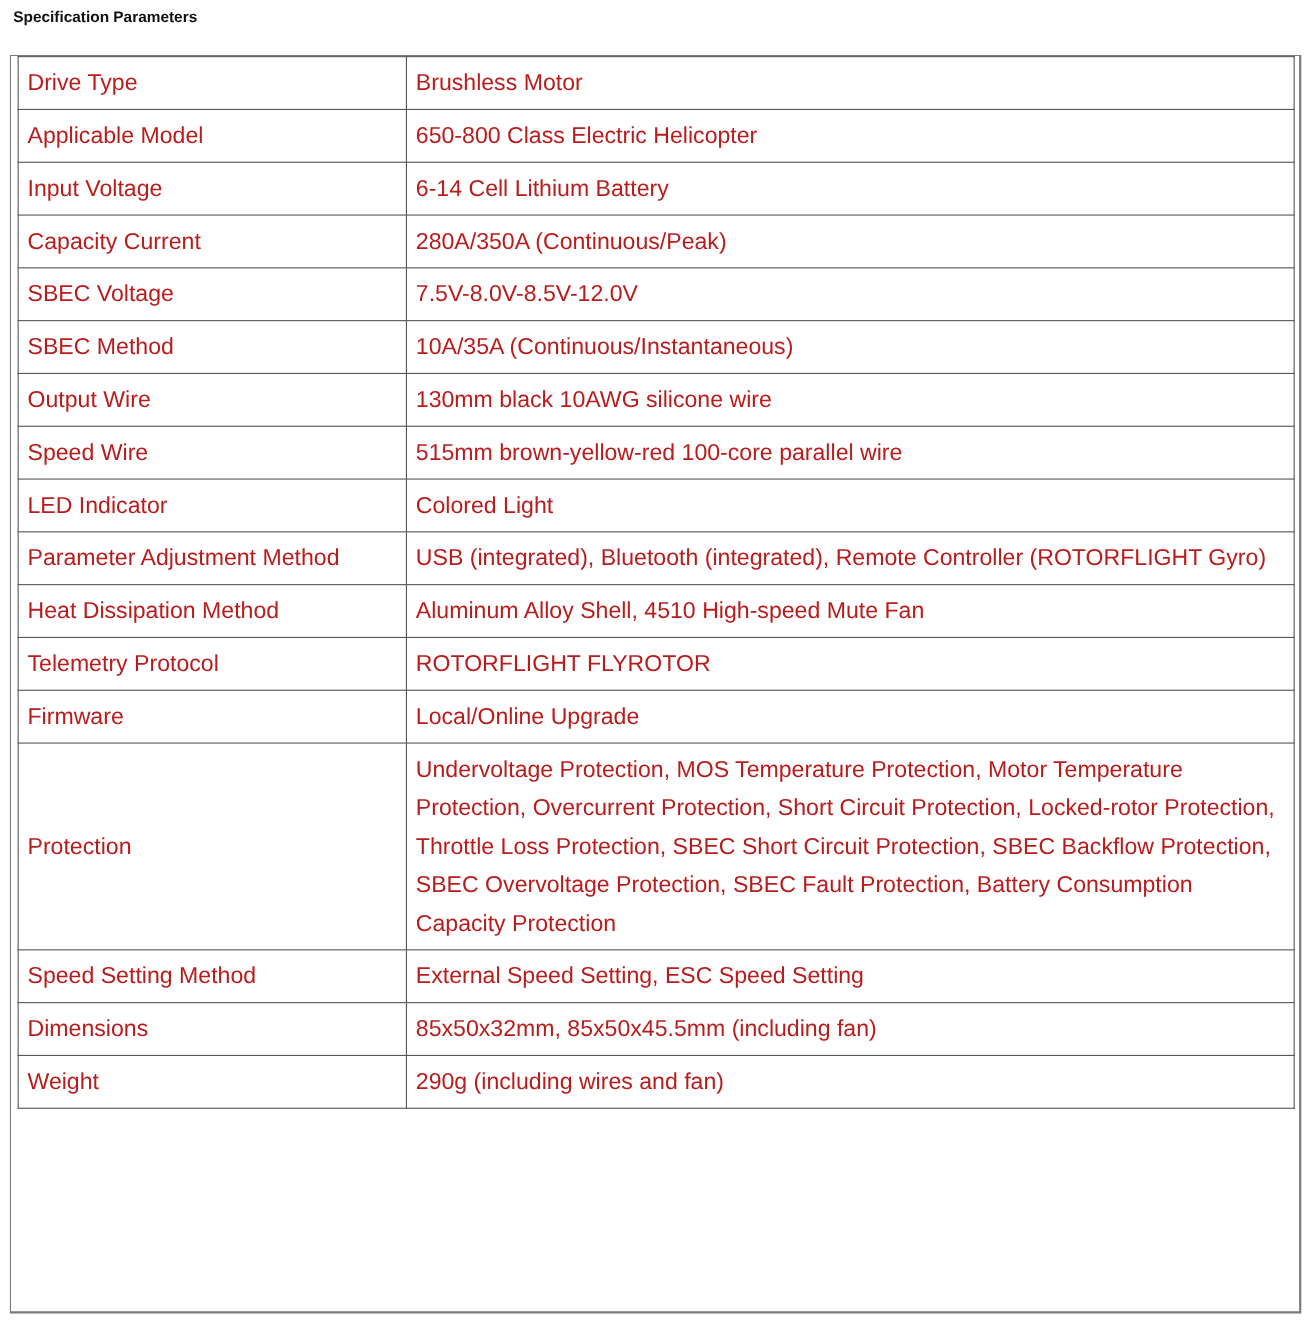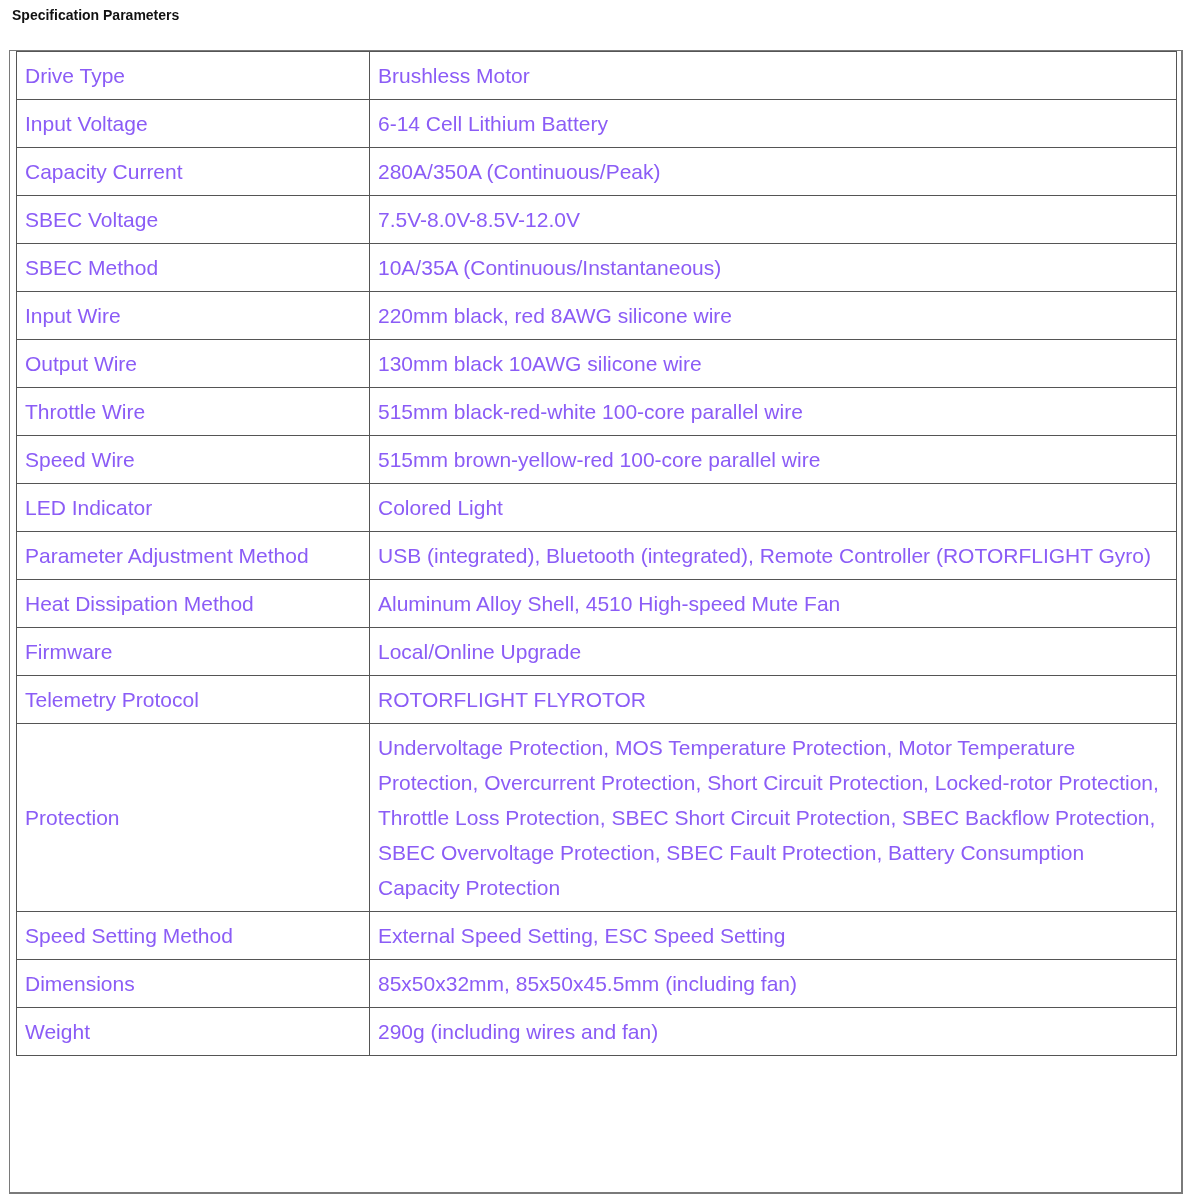--- a/index.html
+++ b/index.html
@@ -42,21 +42,21 @@
       width: 1161px;
       border-collapse: collapse;
       table-layout: fixed;
       font-size: 21px;
       line-height: 35px;
     }
     table.spec td {
       border: 1.5px solid #555555;
       padding: 6px 7px 6px 8px;
       vertical-align: middle;
-      color: #8b5cf6;
+      color: #b91c1c;
     }
     table.spec td.label {
       width: 337px;
     }
     table.spec tr {
       height: 48px;
     }
   </style>
 </head>
 <body>
@@ -65,70 +65,66 @@
 
 <div class="frame"></div>
 
 <table class="spec">
   <tbody id="spec-body">
       <tr>
         <td class="label">Drive Type</td>
         <td class="value">Brushless Motor</td>
       </tr>
       <tr>
+        <td class="label">Applicable Model</td>
+        <td class="value">650-800 Class Electric Helicopter</td>
+      </tr>
+      <tr>
         <td class="label">Input Voltage</td>
         <td class="value">6-14 Cell Lithium Battery</td>
       </tr>
       <tr>
         <td class="label">Capacity Current</td>
         <td class="value">280A/350A (Continuous/Peak)</td>
       </tr>
       <tr>
         <td class="label">SBEC Voltage</td>
         <td class="value">7.5V-8.0V-8.5V-12.0V</td>
       </tr>
       <tr>
         <td class="label">SBEC Method</td>
         <td class="value">10A/35A (Continuous/Instantaneous)</td>
       </tr>
       <tr>
-        <td class="label">Input Wire</td>
-        <td class="value">220mm black, red 8AWG silicone wire</td>
-      </tr>
-      <tr>
         <td class="label">Output Wire</td>
         <td class="value">130mm black 10AWG silicone wire</td>
-      </tr>
-      <tr>
-        <td class="label">Throttle Wire</td>
-        <td class="value">515mm black-red-white 100-core parallel wire</td>
       </tr>
       <tr>
         <td class="label">Speed Wire</td>
         <td class="value">515mm brown-yellow-red 100-core parallel wire</td>
       </tr>
       <tr>
         <td class="label">LED Indicator</td>
         <td class="value">Colored Light</td>
       </tr>
       <tr>
         <td class="label">Parameter Adjustment Method</td>
         <td class="value">USB (integrated), Bluetooth (integrated), Remote Controller (ROTORFLIGHT Gyro)</td>
       </tr>
       <tr>
         <td class="label">Heat Dissipation Method</td>
         <td class="value">Aluminum Alloy Shell, 4510 High-speed Mute Fan</td>
       </tr>
       <tr>
+        <td class="label">Telemetry Protocol</td>
+        <td class="value">ROTORFLIGHT FLYROTOR</td>
+      </tr>
+      <tr>
         <td class="label">Firmware</td>
         <td class="value">Local/Online Upgrade</td>
-      </tr>
-      <tr>
-        <td class="label">Telemetry Protocol</td>
-        <td class="value">ROTORFLIGHT FLYROTOR</td>
       </tr>
       <tr>
         <td class="label">Protection</td>
         <td class="value">Undervoltage Protection, MOS Temperature Protection, Motor Temperature Protection, Overcurrent Protection, Short Circuit Protection, Locked-rotor Protection, Throttle Loss Protection, SBEC Short Circuit Protection, SBEC Backflow Protection, SBEC Overvoltage Protection, SBEC Fault Protection, Battery Consumption Capacity Protection</td>
       </tr>
       <tr>
         <td class="label">Speed Setting Method</td>
         <td class="value">External Speed Setting, ESC Speed Setting</td>
       </tr>
       <tr>

